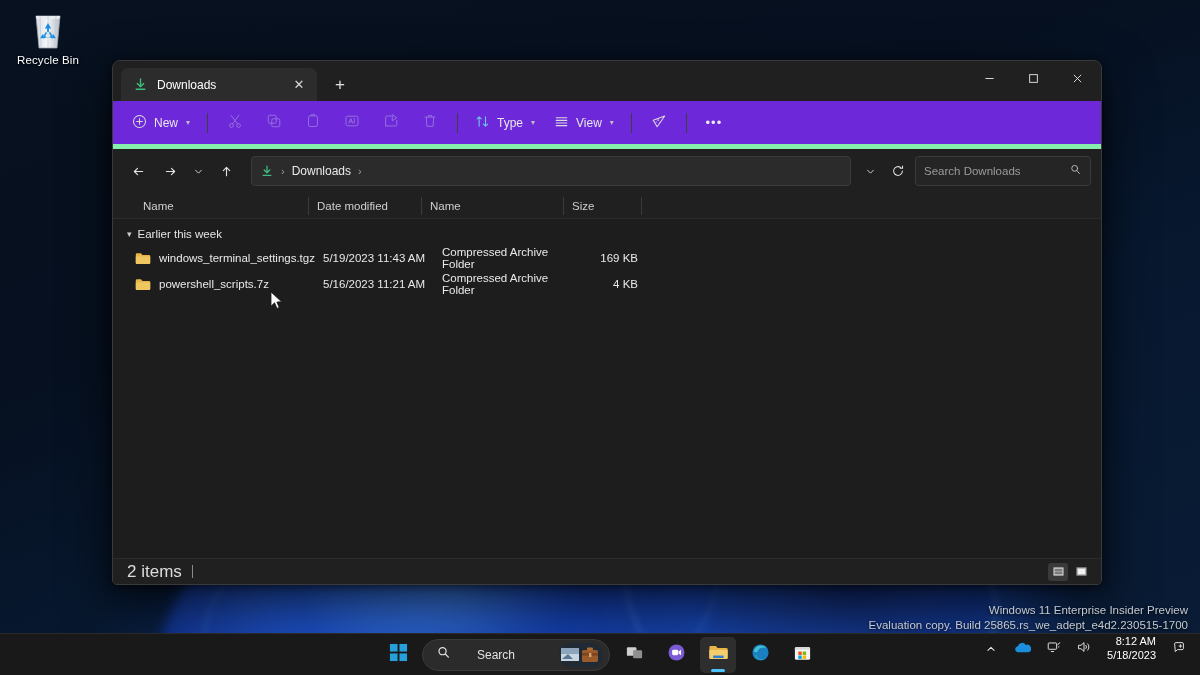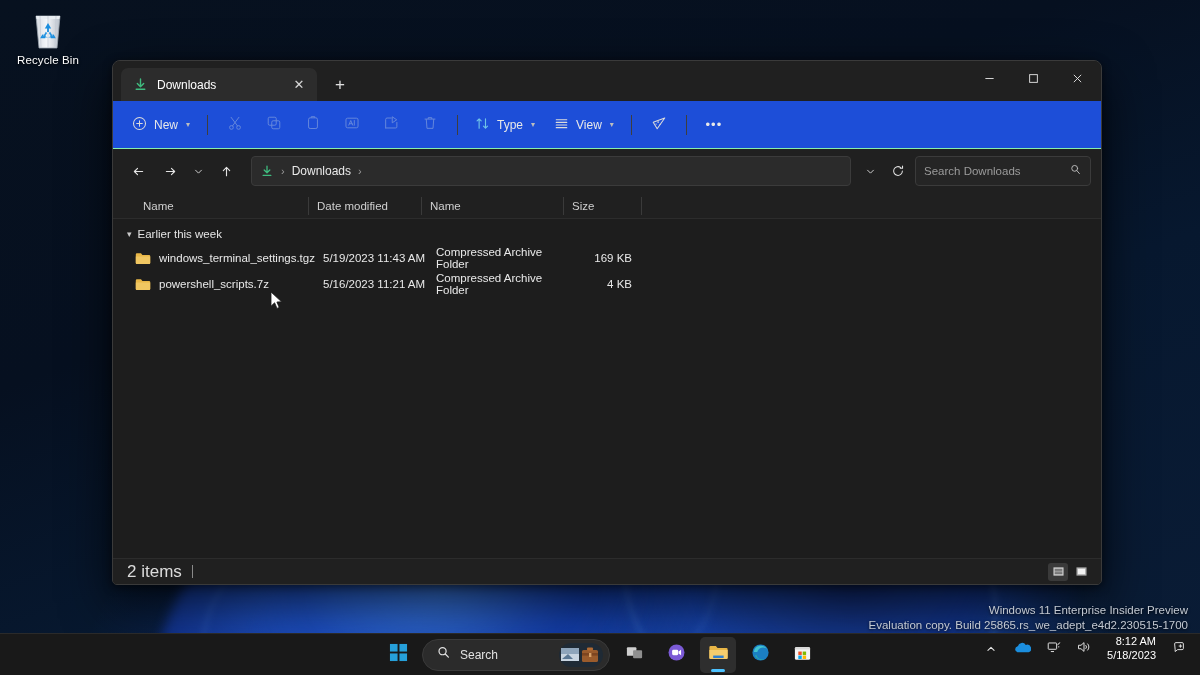--- a/index.html
+++ b/index.html
@@ -116,24 +116,24 @@
   #window-controls { position: absolute; right: 0; top: 0; display: flex; height: 34px; }
   .wc-btn {
     width: 44px; height: 34px;
     display: flex; align-items: center; justify-content: center;
     color: #e6e6e6;
   }
   .wc-btn.close-btn { margin-right: 2px; }
 
   
   #commandbar {
-    height: 48px; background: #1d4ed8;
+    height: 48px; background: #6d28d9;
     display: flex; align-items: center;
     padding: 0 10px; gap: 1px; flex: none;
-    border-bottom: 1px solid #86efac;
+    border-bottom: 5px solid #86efac;
   }
   .cb-item {
     height: 32px; border-radius: 5px;
     display: flex; align-items: center; gap: 7px;
     padding: 0 9px; color: #e8e8e8; font-size: 12px;
   }
   .cb-icon-only { width: 38px; justify-content: center; padding: 0; }
   .cb-sep { width: 1px; height: 20px; background: #3e3e3e; margin: 0 7px; flex: none; }
   .chev { font-size: 8px; color: #bdbdbd; margin-left: 1px; }
   .dim { opacity: 0.42; }
@@ -196,21 +196,21 @@
   }
   .group-chev { color: #c9c9c9; font-size: 9px; }
   .file-row {
     display: flex; align-items: center; height: 26px;
     padding-left: 14px; color: #e9e9e9; font-size: 11.5px;
   }
   .fr-name { width: 188px; display: flex; align-items: center; gap: 8px; padding-left: 8px; }
   .fr-name .fname { white-space: nowrap; overflow: hidden; text-overflow: ellipsis; }
   .folder-icon { width: 16px; height: 13px; flex: none; }
   .fr-date { width: 113px; padding-left: 8px; }
-  .fr-type { width: 142px; padding-left: 8px; }
+  .fr-type { width: 142px; padding-left: 8px; margin-left: 6px; }
   .fr-size { width: 78px; padding-left: 8px; text-align: right; padding-right: 16px; }
 
   
   #statusbar {
     height: 26px; background: #202020; flex: none;
     display: flex; align-items: center; justify-content: space-between;
     padding: 0 10px 0 14px;
     border-top: 1px solid #2c2c2c;
   }
   #status-left { display: flex; align-items: center; gap: 10px; }
@@ -246,21 +246,21 @@
   }
   .tb-btn.active { background: #2e2e2e; }
   .tb-btn.active::after {
     content: ""; position: absolute; bottom: 1px; left: 50%;
     transform: translateX(-50%);
     width: 14px; height: 3px; border-radius: 2px; background: #4cc2ff;
   }
   #taskbar-search {
     width: 188px; height: 32px; border-radius: 16px;
     background: #2b2b2b; border: 1px solid #3a3a3a;
-    display: flex; align-items: center; gap: 9px; padding: 0 6px 0 13px;
+    display: flex; align-items: center; gap: 26px; padding: 0 6px 0 13px;
   }
   #taskbar-search-label { flex: 1; color: #e2e2e2; font-size: 12px; }
   #search-thumb { width: 44px; height: 24px; border-radius: 12px; overflow: hidden; flex: none; position: relative; }
   #tray {
     position: absolute; right: 8px; top: 0; height: 42px;
     display: flex; gap: 4px;
   }
   .tray-btn {
     height: 30px; border-radius: 4px;
     display: flex; align-items: center; justify-content: center;

